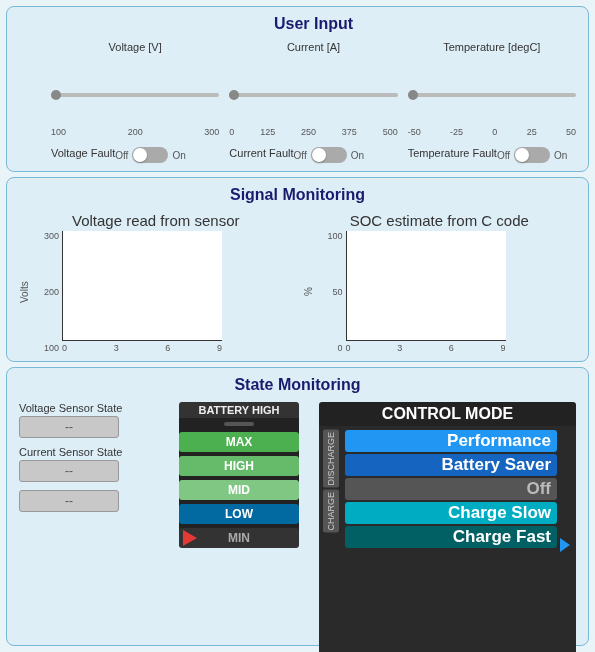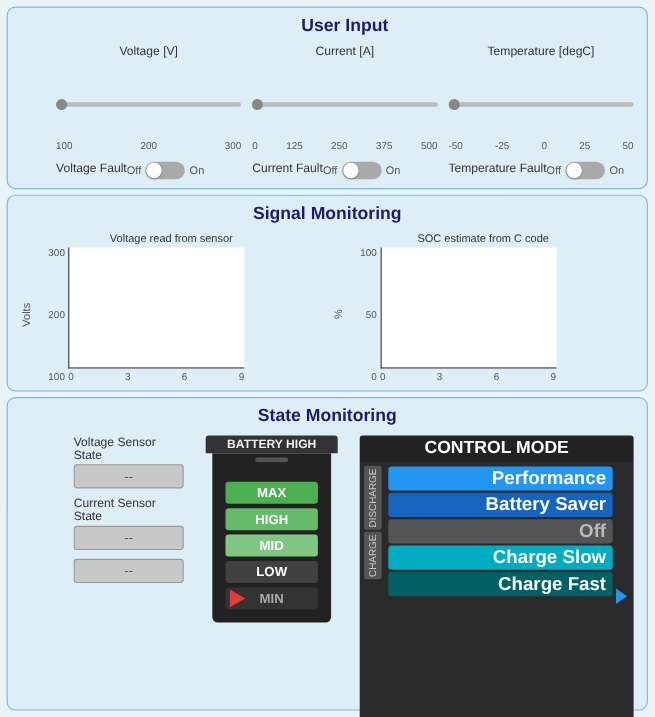--- a/index.html
+++ b/index.html
@@ -140,21 +140,21 @@
     }
 
     .chart-container {
       flex: 1;
       display: flex;
       flex-direction: column;
     }
 
     .chart-title {
       text-align: center;
-      font-size: 10px;
+      font-size: 15px;
       color: #333;
       margin-bottom: 2px;
     }
 
     .chart-wrapper {
       display: flex;
       align-items: stretch;
     }
 
     .chart-y-axis {
@@ -213,21 +213,20 @@
       flex: 0 0 140px;
       display: flex;
       flex-direction: column;
       gap: 8px;
     }
 
     .sensor-state-group {
       display: flex;
       flex-direction: column;
       gap: 2px;
-      margin-left: 48px;
     }
 
     .sensor-state-label {
       font-size: 11px;
       color: #333;
     }
 
     .sensor-state-box {
       width: 100px;
       height: 22px;
@@ -253,24 +252,24 @@
       font-weight: bold;
       color: #eee;
       background: #333;
       width: 120px;
       text-align: center;
       padding: 2px 0;
       border-radius: 3px 3px 0 0;
     }
 
     .battery-body {
-      width: 108px;
+      width: 120px;
       background: #222;
       border-radius: 0 0 5px 5px;
-      padding: 12px;
+      padding: 0;
       display: flex;
       flex-direction: column;
       gap: 2px;
       position: relative;
     }
 
     .battery-indicator {
       position: absolute;
       top: 4px;
       left: 50%;
@@ -289,21 +288,21 @@
       justify-content: center;
       font-size: 12px;
       font-weight: bold;
       color: #fff;
       margin-top: 2px;
     }
 
     .battery-seg-max { background: #4caf50; }
     .battery-seg-high { background: #66bb6a; }
     .battery-seg-mid { background: #81c784; }
-    .battery-seg-low { background: #404040; text-align: center; }
+    .battery-seg-low { background: #0369a1; text-align: center; }
     .battery-seg-min {
       background: #333;
       color: #aaa;
       position: relative;
     }
 
     .battery-min-arrow {
       position: absolute;
       left: 4px;
       width: 0;

